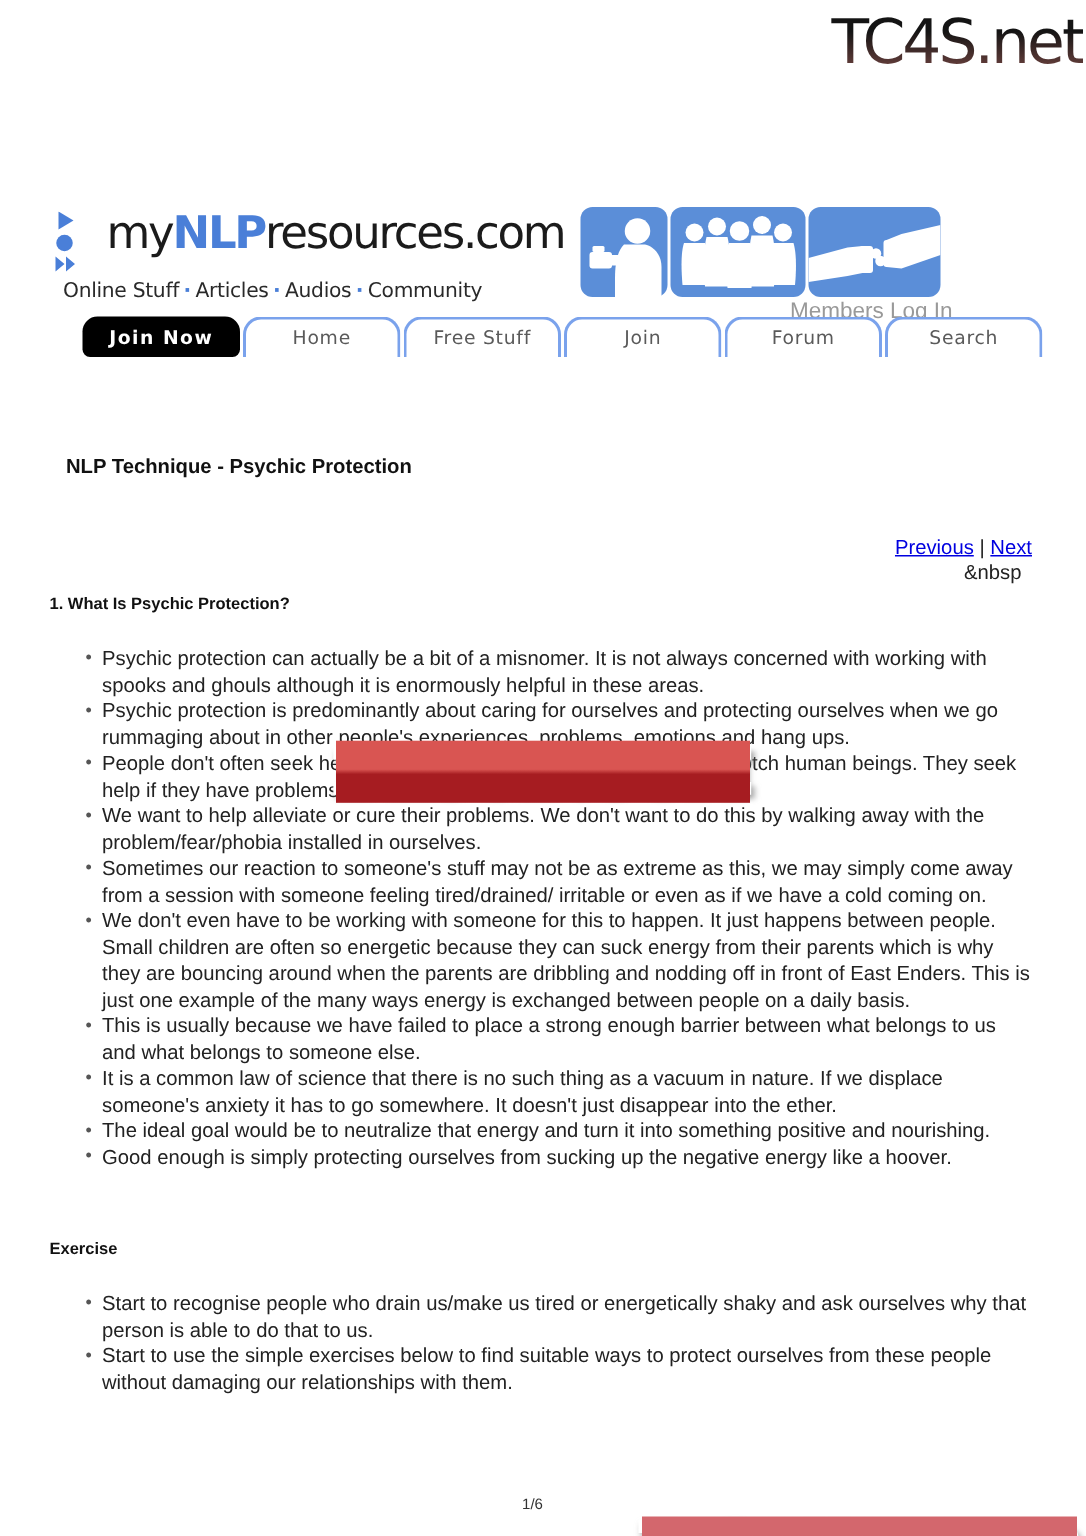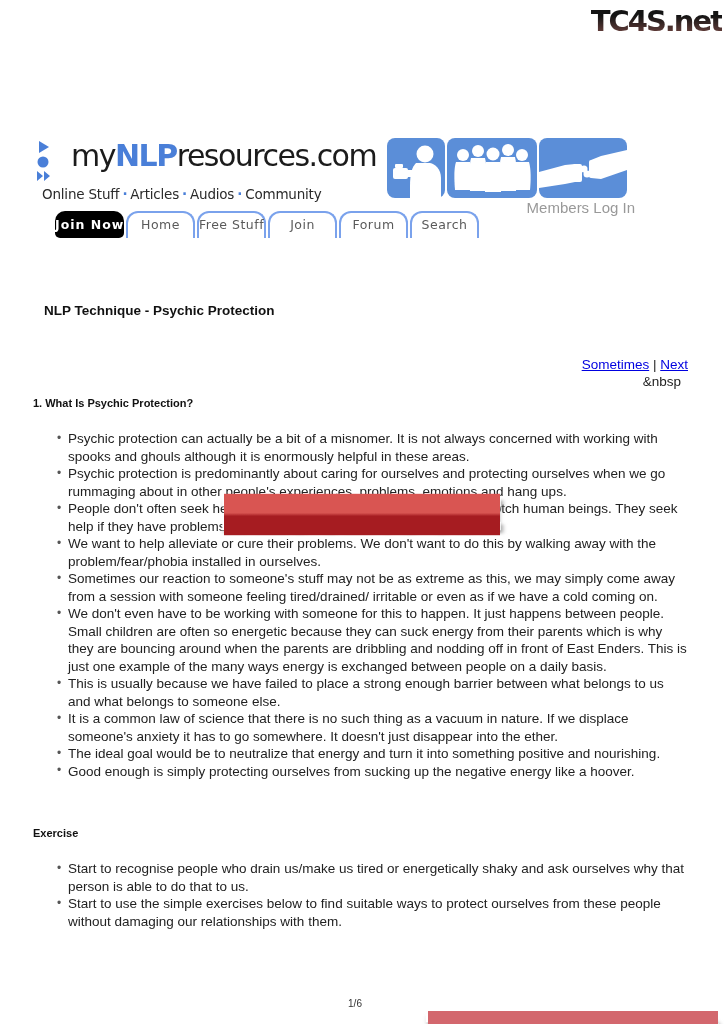--- a/index.html
+++ b/index.html
@@ -3,22 +3,22 @@
 <meta charset="utf-8">
 <style>
   * { margin:0; padding:0; box-sizing:border-box; }
   html,body { background:#ffffff; }
   body { font-family:"Liberation Sans", sans-serif; color:#1e1e1e; }
   .page { position:relative; width:724px; height:1024px; background:#fff; overflow:hidden; margin:0 auto; }
 
   
   .wm-tc4s {
     position:absolute; top:4px; right:2px;
-    font-family:"DejaVu Sans", sans-serif; font-weight:bold;
-    font-size:29px; letter-spacing:-2px;
+    font-family:"DejaVu Sans", sans-serif; font-weight:normal;
+    font-size:41px; letter-spacing:-2px;
     background:linear-gradient(#141414 35%, #7d4b47 100%);
     -webkit-background-clip:text; background-clip:text; color:transparent;
   }
   .wm-wrap { position:absolute; white-space:nowrap; }
   .wm-wrap .stroke {
     position:absolute; left:0; top:0; color:#fff;
     -webkit-text-stroke:7px #ffffff;
     filter:drop-shadow(2px 3px 2px rgba(110,110,110,0.65));
   }
   .wm-wrap .fill {
@@ -59,21 +59,21 @@
   .img1 { left:387px; width:58px; }
   .img2 { left:447px; width:90px; }
   .img3 { left:539px; width:88px; }
 
   .members { position:absolute; top:199px; left:500px; width:135px; text-align:right;
     font-size:15px; color:#999; }
 
   
   .nav { position:absolute; left:55px; top:211px; display:flex; gap:2px; }
   .tab {
-    width:69px; height:27px; line-height:24px; text-align:center;
+    width:105px; height:27px; line-height:24px; text-align:center;
     font-family:"DejaVu Sans", sans-serif; font-size:12.5px; letter-spacing:0.5px;
     color:#5a5a5a; background:#fff;
     border:2px solid #7aa2ec; border-bottom:none; border-radius:12px 12px 0 0;
     cursor:pointer; white-space:nowrap;
   }
   .tab.active {
     background:#000; color:#fff; border:none; font-weight:bold; letter-spacing:1px;
     border-radius:10px 10px 5px 5px; height:27px; line-height:27px;
   }
 
@@ -158,21 +158,21 @@
     <div class="tab">Free Stuff</div>
     <div class="tab">Join</div>
     <div class="tab">Forum</div>
     <div class="tab">Search</div>
   </div>
 
   <div class="content">
     <div class="title">NLP Technique - Psychic Protection</div>
 
     <div class="pager">
-      <a>Sometimes</a>
+      <a>Previous</a>
       <span>|</span>
       <a>Next</a>
     </div>
     <div class="pager-nbsp">&amp;nbsp</div>
 
     <h2 class="sec">1. What Is Psychic Protection?</h2>
     <ul class="blist">
       <li>Psychic protection can actually be a bit of a misnomer. It is not always concerned with working with spooks and ghouls although it is enormously helpful in these areas.</li>
       <li>Psychic protection is predominantly about caring for ourselves and protecting ourselves when we go rummaging about in other people's experiences, problems, emotions and hang ups.</li>
       <li>People don't often seek help to make sure they are functioning as top-notch human beings. They seek help if they have problems.</li>

